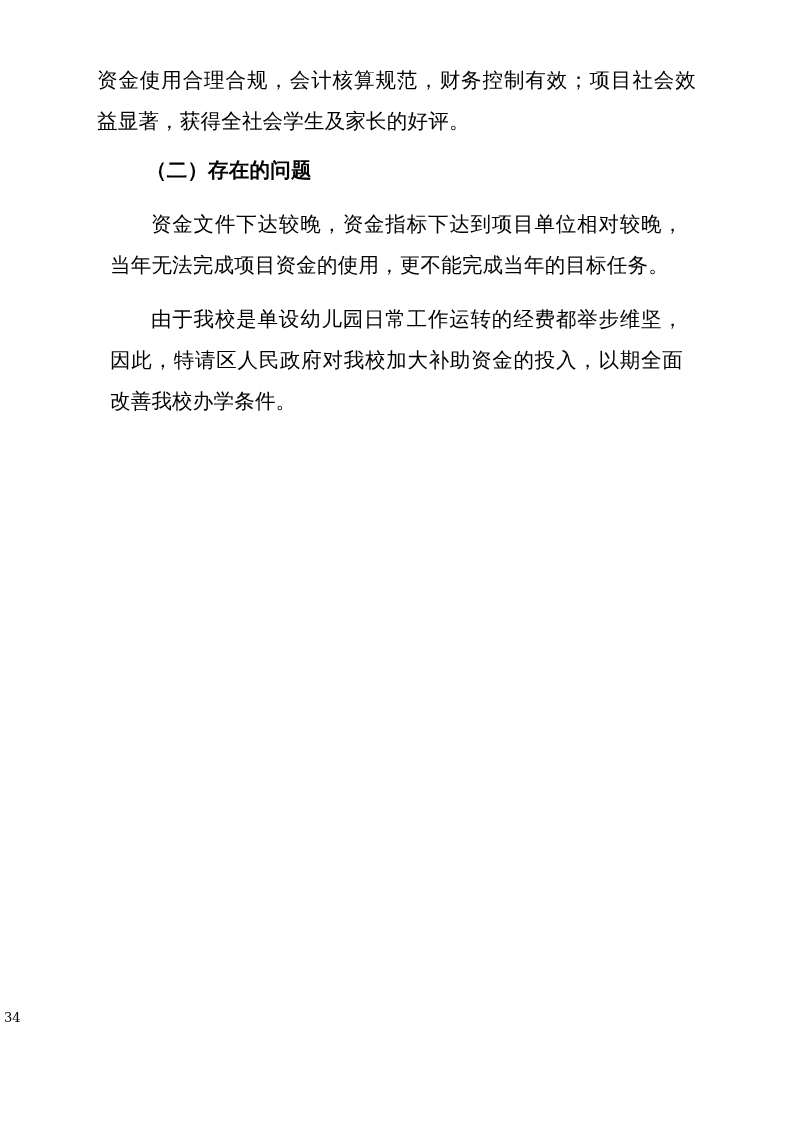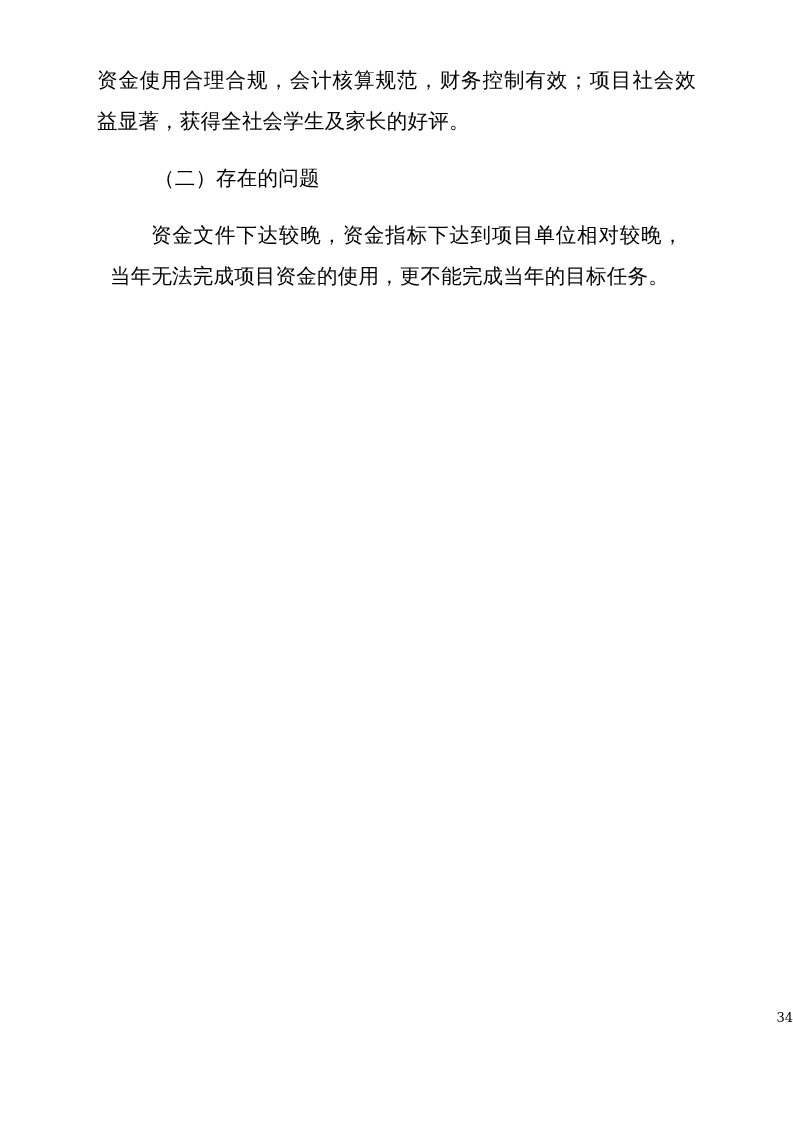--- a/index.html
+++ b/index.html
@@ -34,47 +34,48 @@
   }
   .para {
     margin: 0;
     text-indent: 0;
   }
   .para-indent {
     margin: 13px;
     text-indent: 2em;
   }
   .heading {
-    margin: 16px;
+    margin: 8px;
     text-indent: 2em;
     font-size: 20.5px;
     line-height: 41px;
-    font-weight: normal;
+    font-weight: bold;
     font-family: "DejaVu Sans", "Liberation Sans", sans-serif;
     letter-spacing: 0.2px;
   }
   .page-number {
     position: absolute;
-    left: 11px;
+    left: 4px;
     right: 0;
     top: 1010px;
-    text-align: right;
+    text-align: left;
     font-size: 13px;
     font-family: "DejaVu Serif", "Liberation Serif", serif;
     color: #000000;
   }
 </style>
 </head>
 <body>
 
 <div class="page">
 
   <p class="body-text para">资金使用合理合规，会计核算规范，财务控制有效；项目社会效益显著，获得全社会学生及家长的好评。</p>
 
   <p class="heading">（二）存在的问题</p>
 
   <p class="body-text para-indent">资金文件下达较晚，资金指标下达到项目单位相对较晚，当年无法完成项目资金的使用，更不能完成当年的目标任务。</p>
 
 
+  <p class="body-text para-indent">由于我校是单设幼儿园日常工作运转的经费都举步维坚，因此，特请区人民政府对我校加大补助资金的投入，以期全面改善我校办学条件。</p>
 
 </div>
 
 <div class="page-number">34</div>
 
 </body></html>

